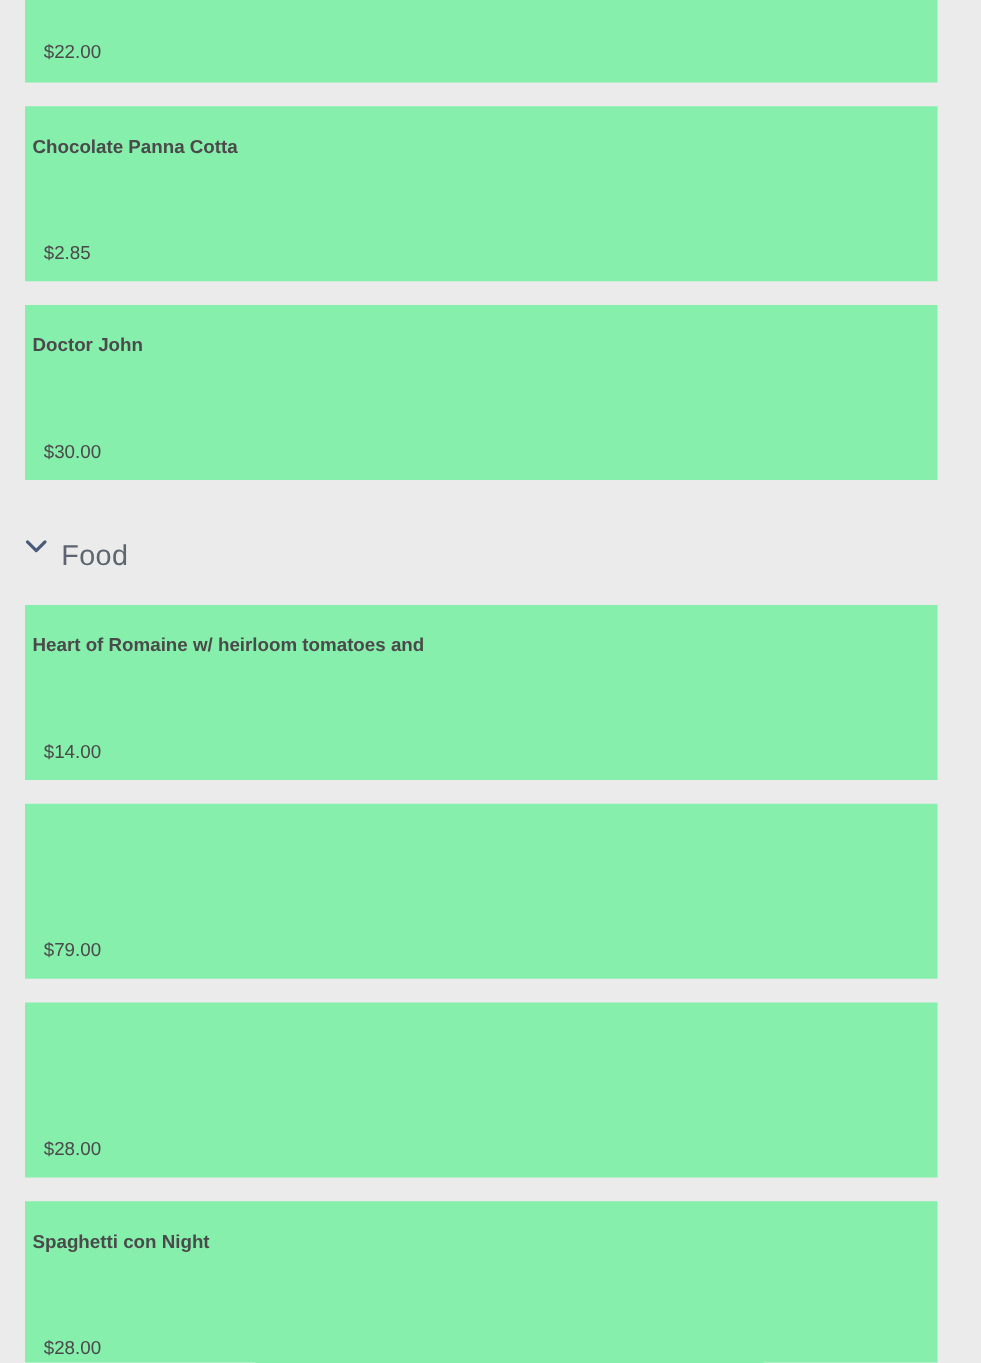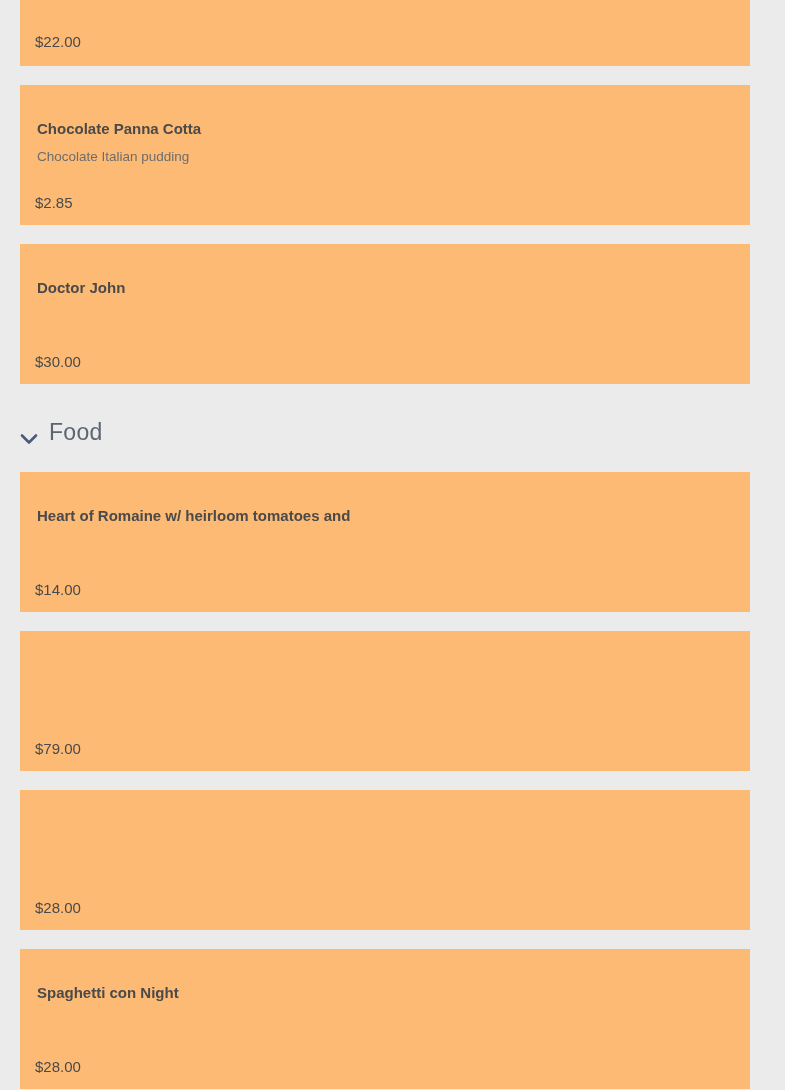--- a/index.html
+++ b/index.html
@@ -15,23 +15,23 @@
   }
   .content {
     width: 730px;
     margin-left: 20px;
   }
   .card {
     position: relative;
     box-sizing: border-box;
     width: 730px;
     height: 140px;
-    background: #fdba74;
+    background: #86efac;
     margin-bottom: 19px;
-    padding: 17px;
+    padding: 6px;
   }
   .card-partial {
     height: 66px;
   }
   .item-name {
     margin-top: 18px;
     font-size: 15px;
     font-weight: 700;
     line-height: 18px;
     color: #4a4a4a;
@@ -58,22 +58,22 @@
     top: 109px;
     font-size: 15px;
     line-height: 18px;
     color: #4a4a4a;
   }
   .card-partial .item-price {
     top: 33px;
   }
   .section-header {
     display: flex;
-    align-items: flex-end;
-    margin-top: 34px;
+    align-items: flex-start;
+    margin-top: 46px;
     margin-bottom: 26px;
     cursor: pointer;
   }
   .chevron {
     display: inline-flex;
     align-items: center;
     justify-content: center;
     width: 18px;
     height: 14px;
     margin-right: 11px;
@@ -91,21 +91,20 @@
 
 <div class="content">
 
   <div class="card card-partial">
     <div class="clipped-desc">romano.</div>
     <div class="item-price">$22.00</div>
   </div>
 
   <div class="card">
     <div class="item-name">Chocolate Panna Cotta</div>
-    <div class="item-desc">Chocolate Italian pudding</div>
     <div class="item-price">$2.85</div>
   </div>
 
   <div class="card">
     <div class="item-name">Doctor John</div>
     <div class="item-price">$30.00</div>
   </div>
 
   <div class="section-header">
     <span class="chevron">

